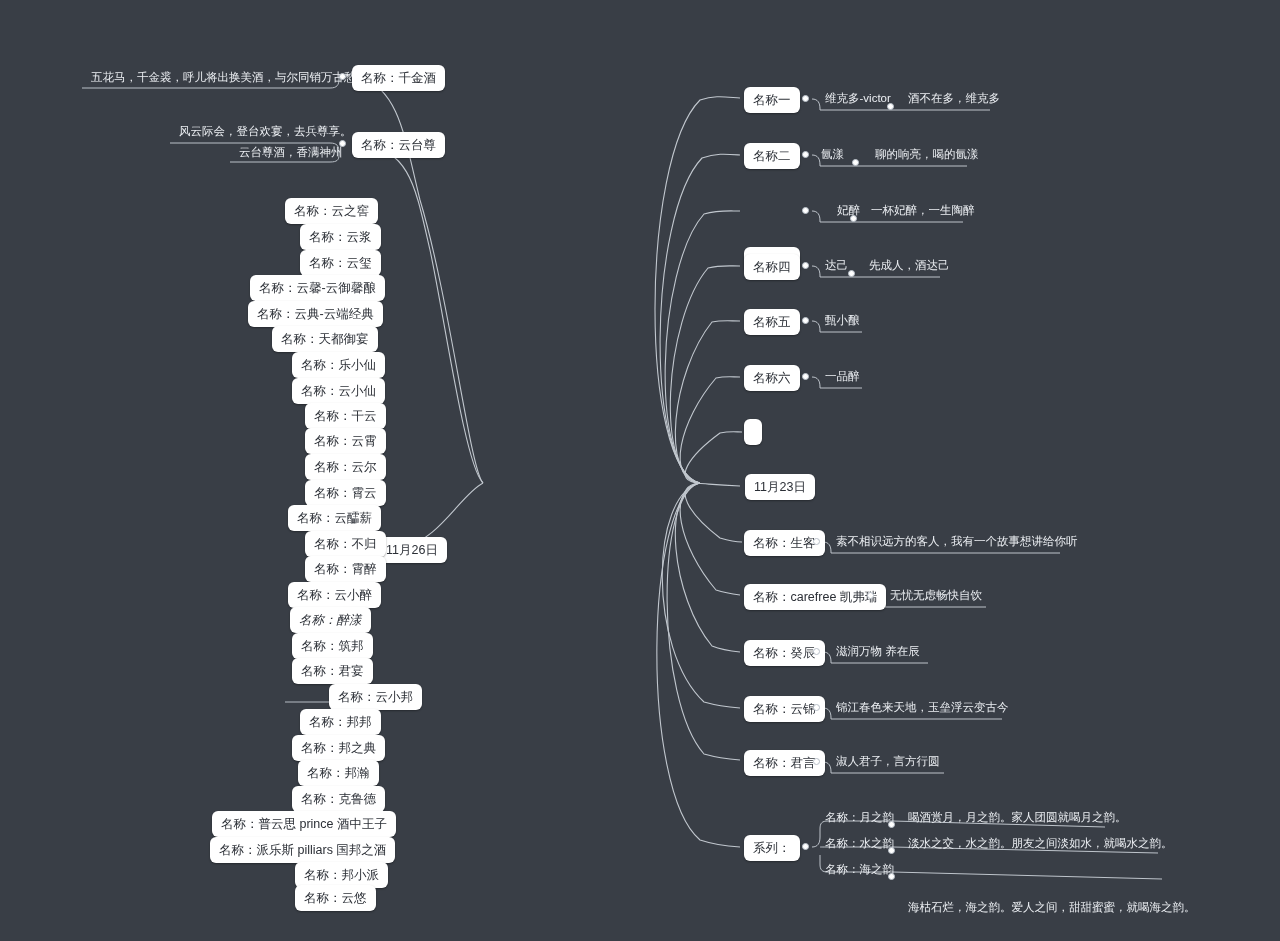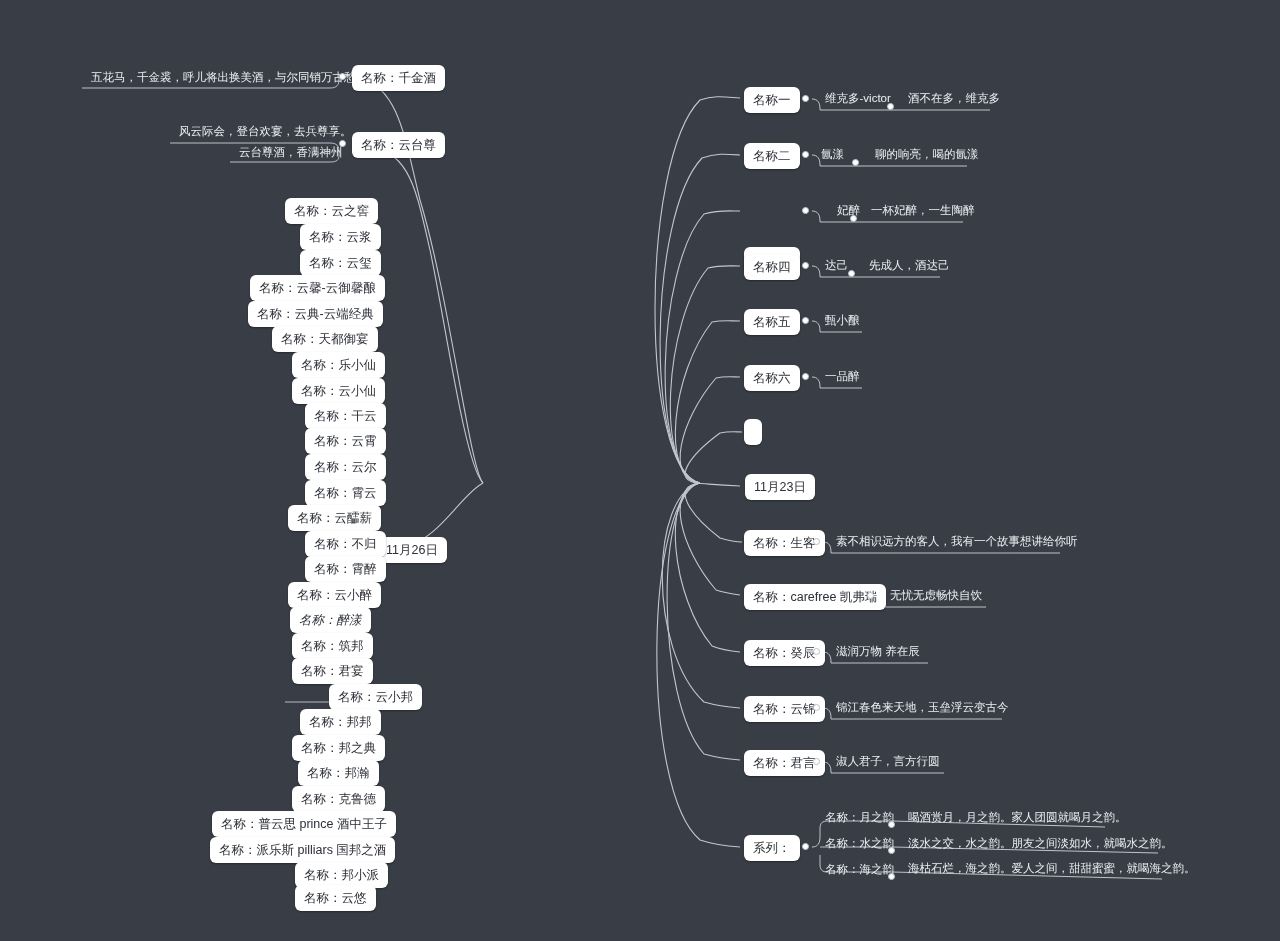--- a/index.html
+++ b/index.html
@@ -252,15 +252,15 @@
   <div class="leaf" style="left:822px; top:810px;">名称：月之韵</div>
   <div class="dot" style="left:888px; top:821px;"></div>
   <div class="leaf" style="left:905px; top:810px;">喝酒赏月，月之韵。家人团圆就喝月之韵。</div>
 
   <div class="leaf" style="left:822px; top:836px;">名称：水之韵</div>
   <div class="dot" style="left:888px; top:847px;"></div>
   <div class="leaf" style="left:905px; top:836px;">淡水之交，水之韵。朋友之间淡如水，就喝水之韵。</div>
 
   <div class="leaf" style="left:822px; top:862px;">名称：海之韵</div>
   <div class="dot" style="left:888px; top:873px;"></div>
-  <div class="leaf" style="left:905px; top:861px;">海枯石烂，海之韵。爱人之间，甜甜蜜蜜，就喝海之韵。</div>
+  <div class="leaf" style="left:905px; top:900px;">海枯石烂，海之韵。爱人之间，甜甜蜜蜜，就喝海之韵。</div>
 
 </div>
 
 </body></html>

